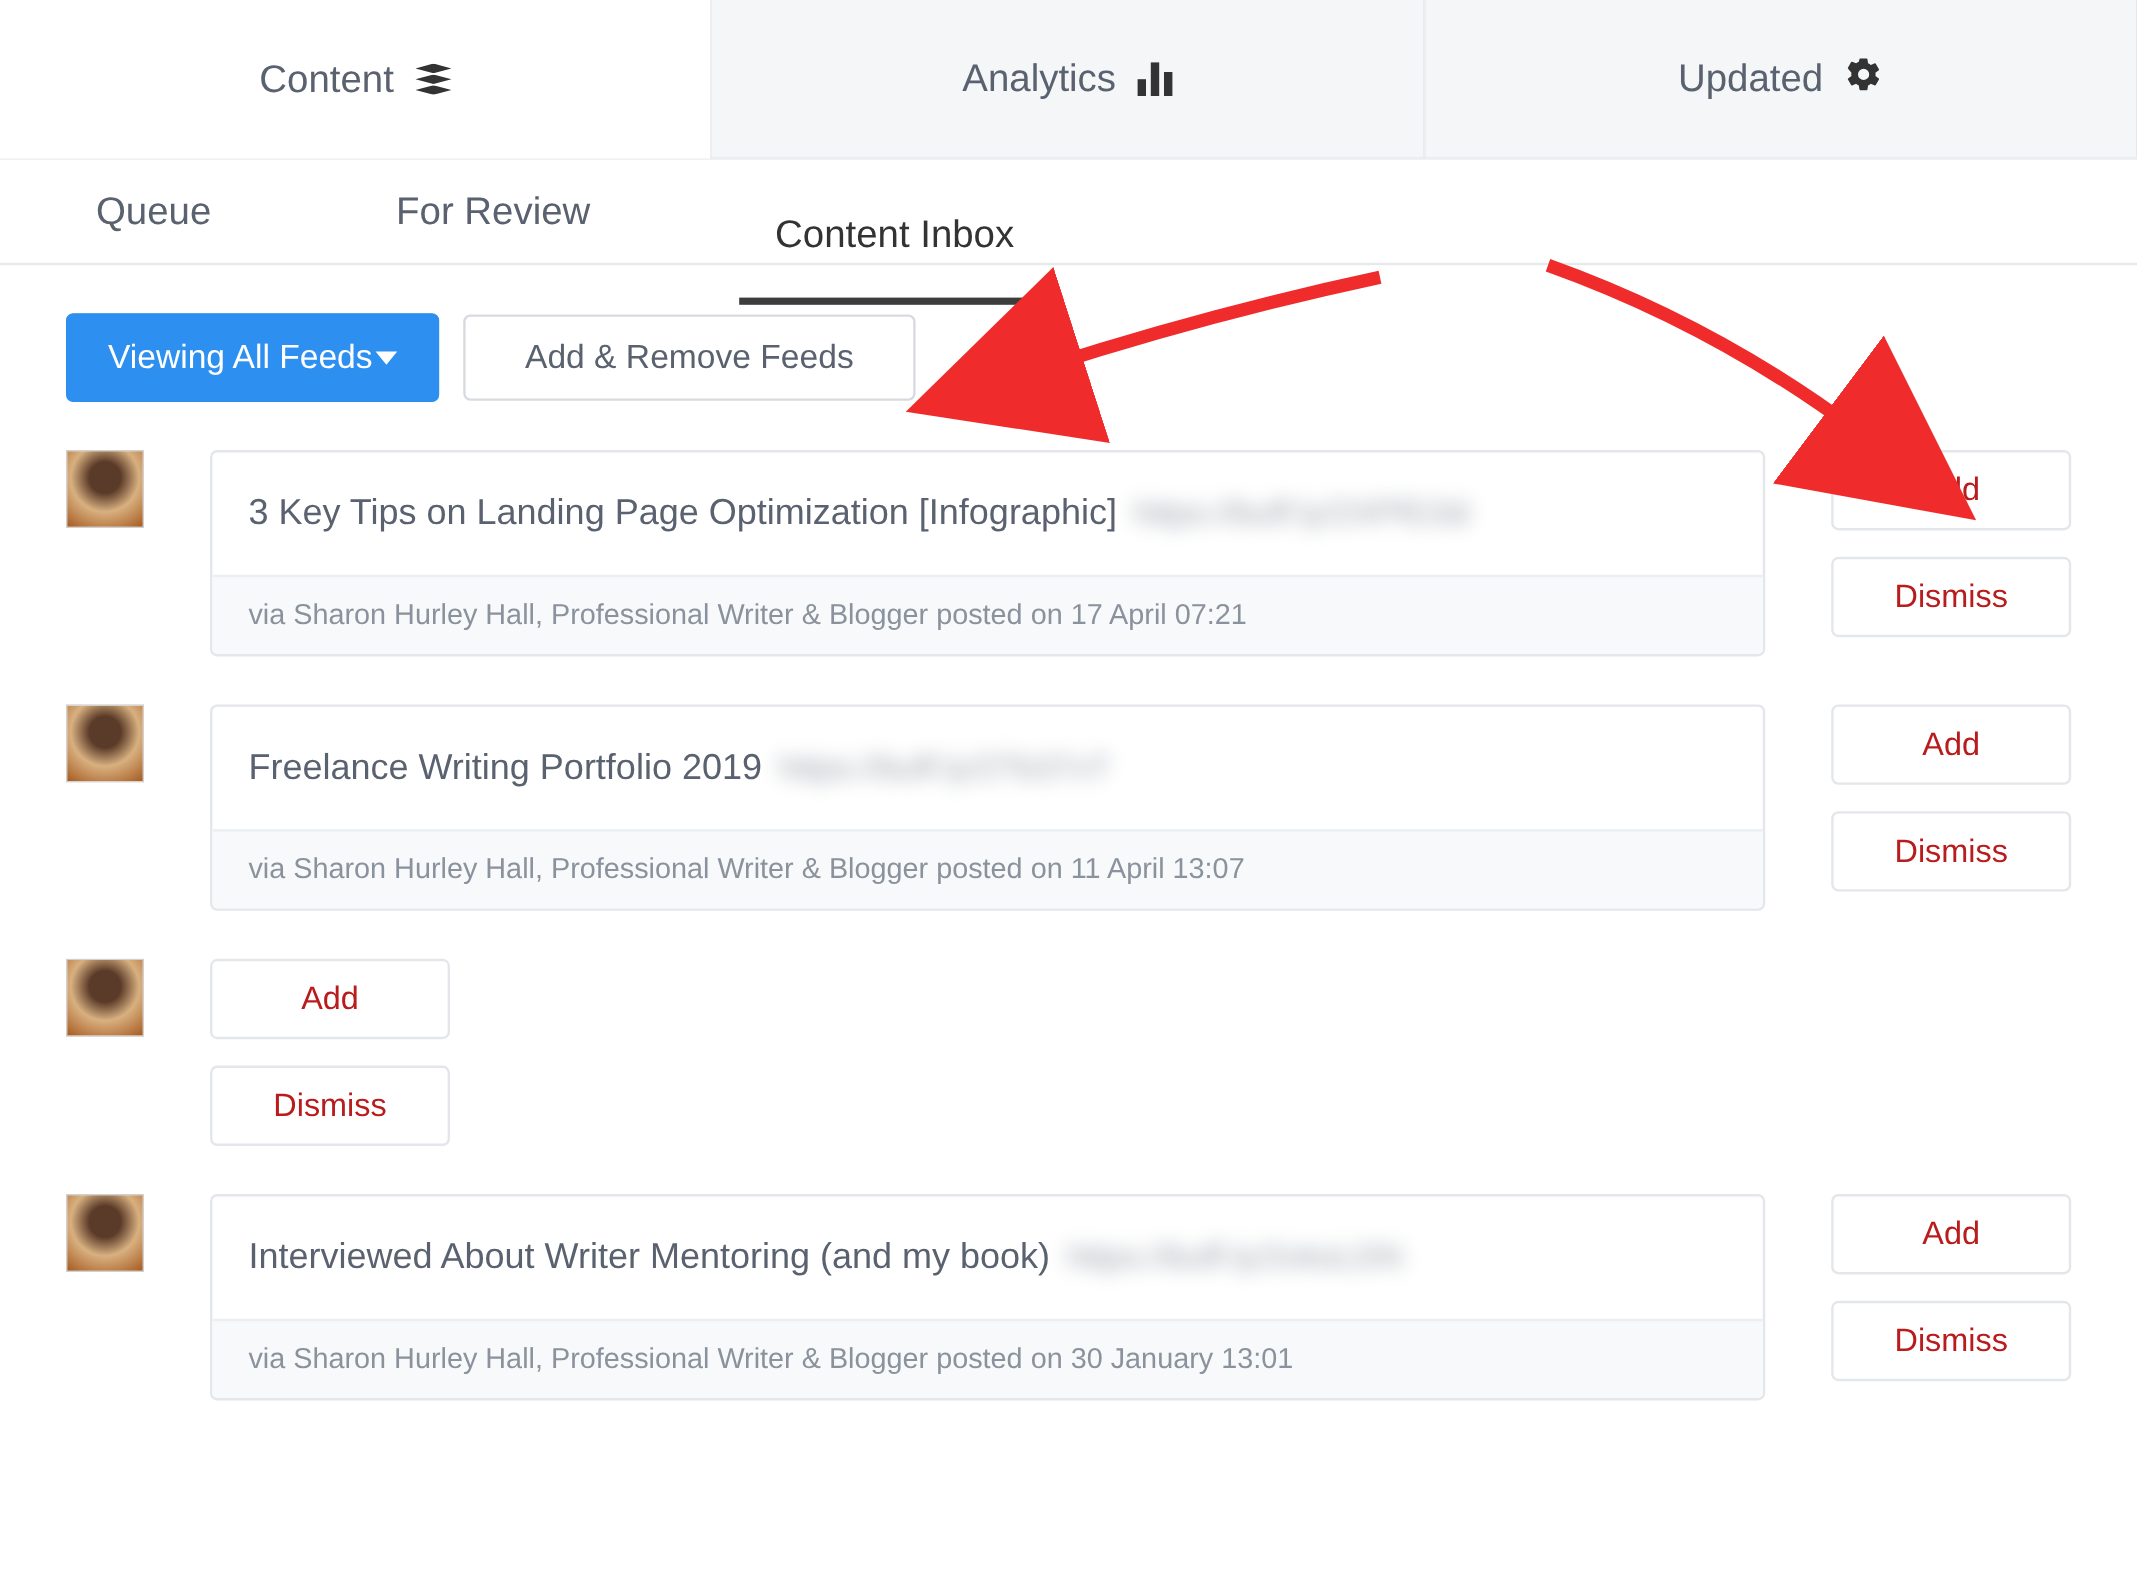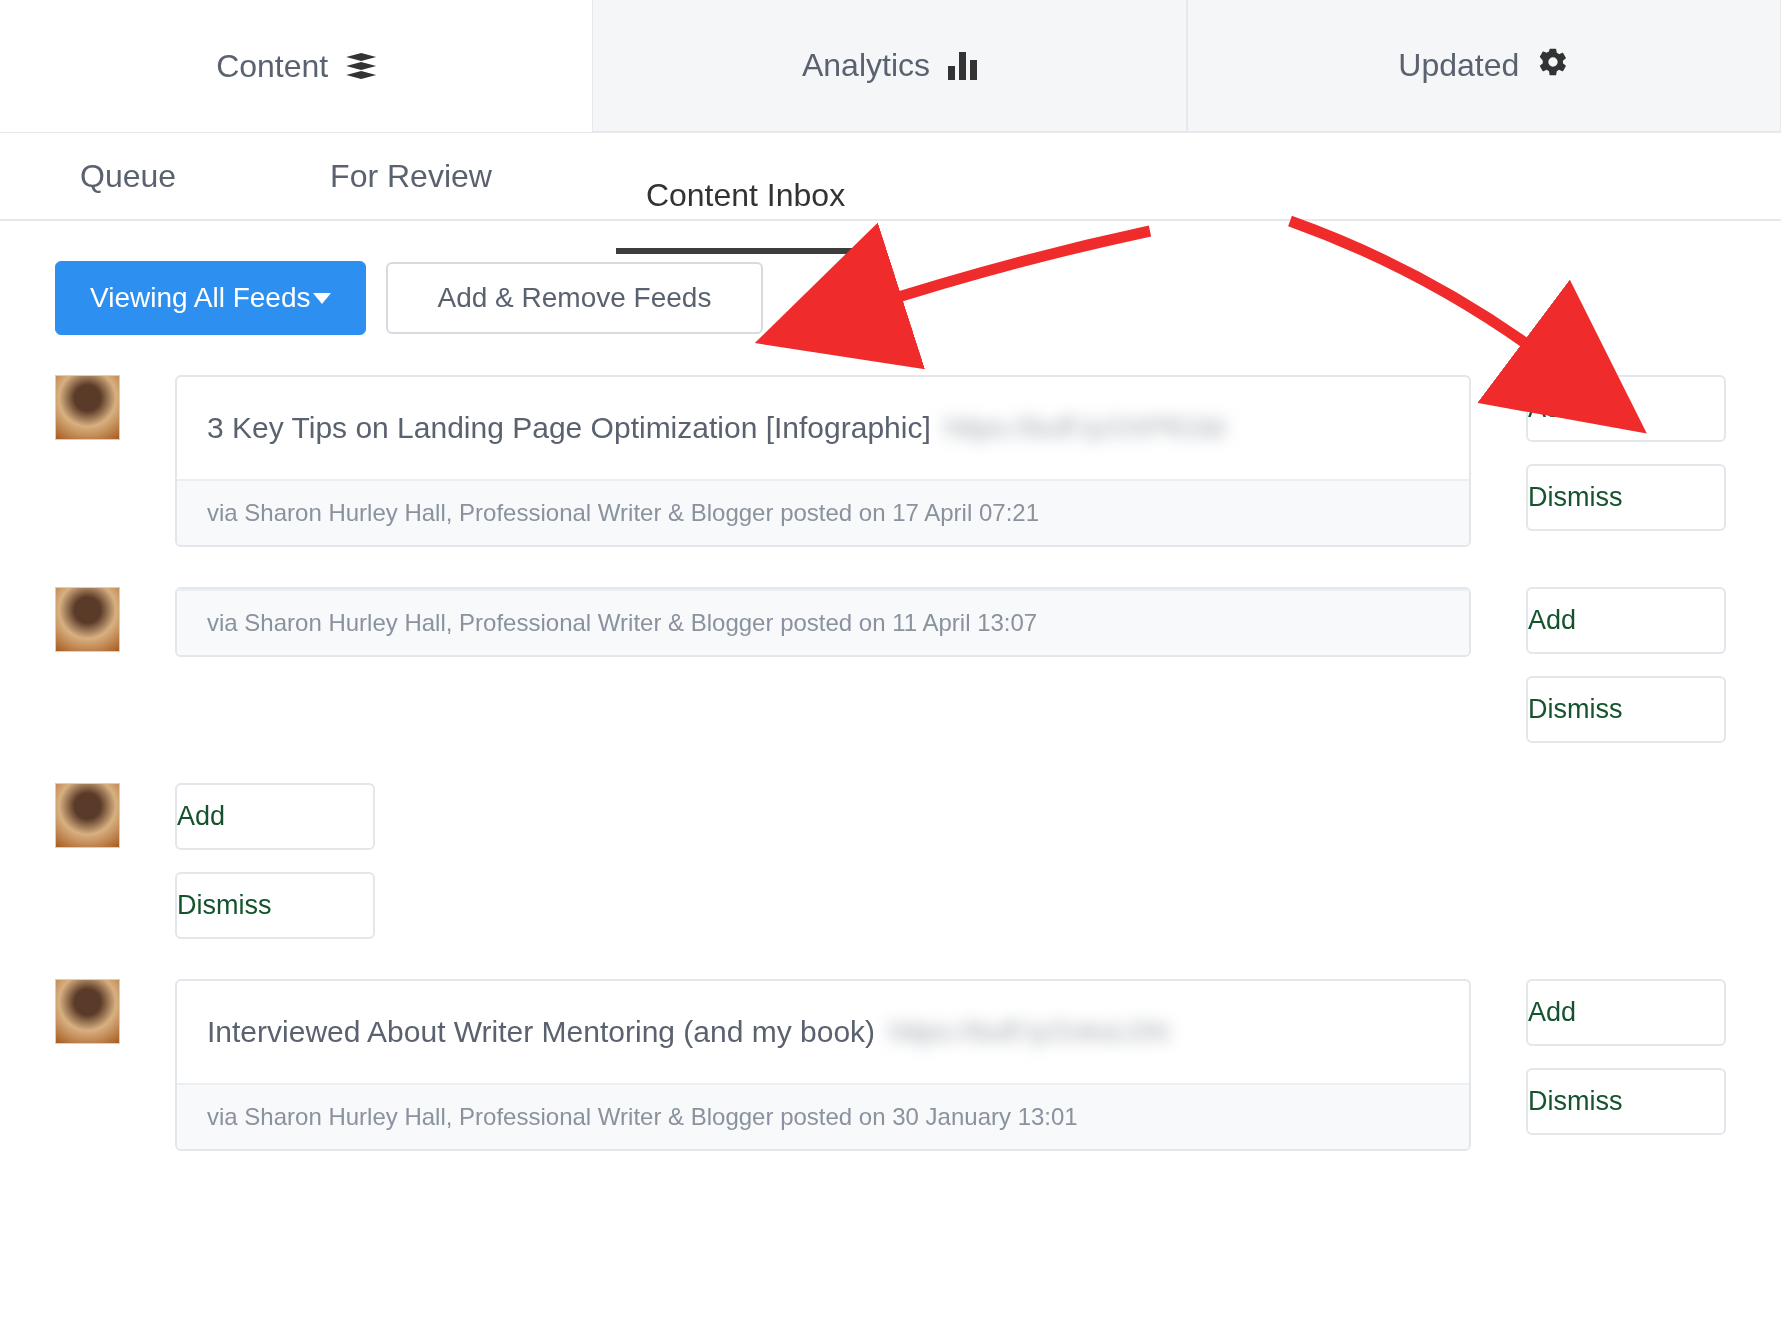--- a/index.html
+++ b/index.html
@@ -139,24 +139,24 @@
     flex-direction: column;
     gap: 22px;
     flex-shrink: 0;
     width: 200px;
   }
   .btn-action {
     background: #fff;
     border: 2px solid #e3e6ea;
     border-radius: 6px;
     font-size: 27px;
-    color: #14532d;
+    color: #b91c1c;
     padding: 16px 0;
     cursor: pointer;
-    text-align: left;
+    text-align: center;
   }
 
   
   .arrow-svg {
     position: absolute;
     pointer-events: none;
     overflow: visible;
   }
 
   
@@ -264,20 +264,24 @@
     </div>
     <div class="actions">
       <div class="btn-action"><span>Add</span></div>
       <div class="btn-action"><span>Dismiss</span></div>
     </div>
   </div>
 
   <div class="feed-row">
     <div class="avatar"></div>
     <div class="card">
+      <div class="card-body">
+        <span>Freelance Writing Portfolio 2019</span>
+        <span class="blurred-link">https://buff.ly/2Tb37vT</span>
+      </div>
       <div class="card-meta">via Sharon Hurley Hall, Professional Writer &amp; Blogger posted on 11 April 13:07</div>
     </div>
     <div class="actions">
       <div class="btn-action"><span>Add</span></div>
       <div class="btn-action"><span>Dismiss</span></div>
     </div>
   </div>
 
   <div class="feed-row">
     <div class="avatar"></div>

